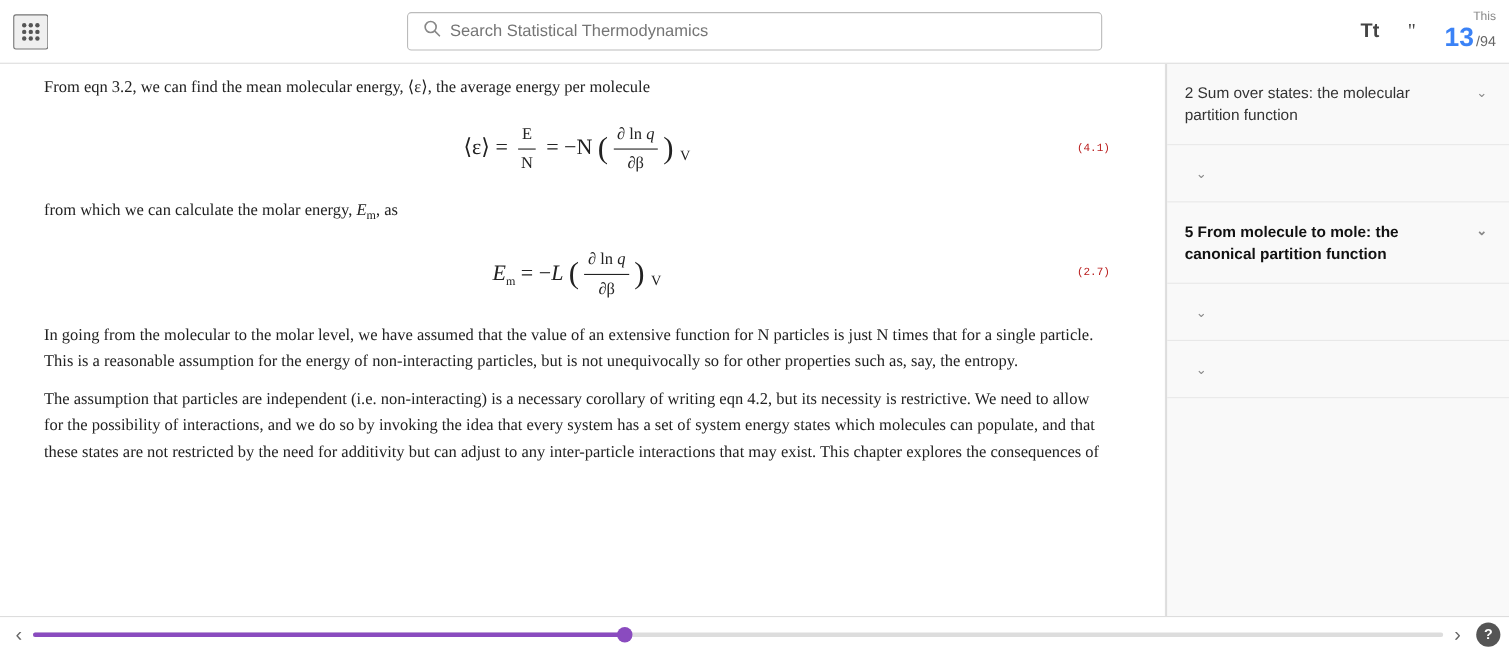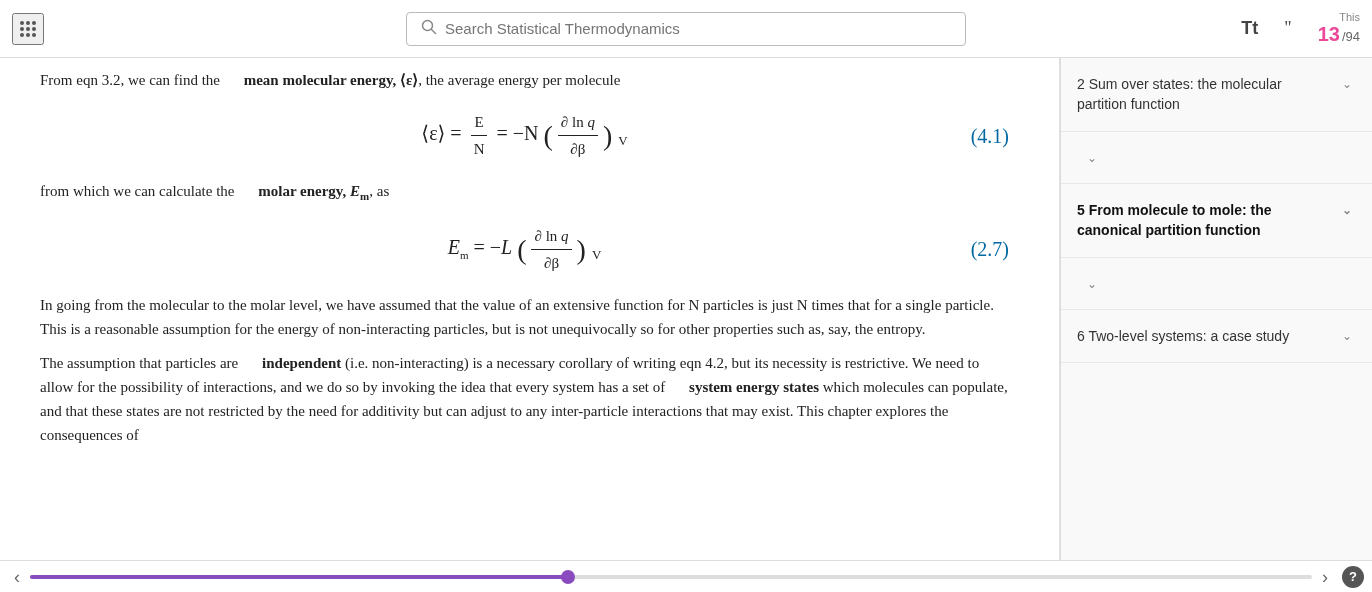--- a/index.html
+++ b/index.html
@@ -35,21 +35,21 @@
       border-radius: 50%;
       display: block;
     }
     #search-bar {
       display: flex;
       align-items: center;
       background: #fff;
       border: 1px solid #bbb;
       border-radius: 4px;
       padding: 6px 14px;
-      width: 560px;
+      width: 632px;
       margin: 0 auto;
       position: absolute;
       left: 50%;
       transform: translateX(-50%);
     }
     #search-bar input {
       border: none;
       outline: none;
       font-size: 15px;
       color: #666;
@@ -82,23 +82,23 @@
       font-size: 12px;
       color: #666;
     }
     #page-nav .page-label { font-size: 11px; color: #888; }
     #page-nav .page-num-row {
       display: flex;
       align-items: baseline;
       gap: 2px;
     }
     #page-nav .current-page {
-      font-size: 20px;
+      font-size: 24px;
       font-weight: bold;
-      color: #ec4899;
+      color: #3b82f6;
     }
     #page-nav .total-pages {
       font-size: 13px;
       color: #666;
     }
 
     
     #main {
       display: flex;
       flex: 1;
@@ -115,35 +115,35 @@
       max-width: 1080px;
       font-size: 15px;
       line-height: 1.6;
       color: #222;
     }
 
     .text-block {
       margin-bottom: 10px;
     }
 
-    .bold { font-weight: bold; margin-left: 20px; }
+    .bold { font-weight: normal; }
 
     .equation-container {
       display: flex;
       align-items: center;
       justify-content: center;
       margin: 18px 0;
       position: relative;
     }
     .eq-label {
       position: absolute;
       right: 0;
-      font-size: 20px;
-      color: #0369a1;
-      font-family: Liberation Serif, serif;
+      font-size: 10px;
+      color: #b91c1c;
+      font-family: Liberation Mono, monospace;
     }
     .math {
       font-family: 'Times New Roman', serif;
       font-size: 20px;
       text-align: center;
     }
     .math-frac {
       display: inline-flex;
       flex-direction: column;
       align-items: center;
@@ -373,21 +373,20 @@
       <span class="chevron">⌄</span>
     </div>
     <div class="sidebar-item active">
       <span>5 From molecule to mole: the canonical partition function</span>
       <span class="chevron">⌄</span>
     </div>
     <div class="sidebar-item">
       <span class="chevron">⌄</span>
     </div>
     <div class="sidebar-item">
-      <span>6 Two-level systems: a case study</span>
       <span class="chevron">⌄</span>
     </div>
   </div>
 
 </div>
 
 <div id="bottombar">
   <button id="prev-btn">‹</button>
   <div id="progress-track">
     <div id="progress-fill" style="width: 42%;"></div>

